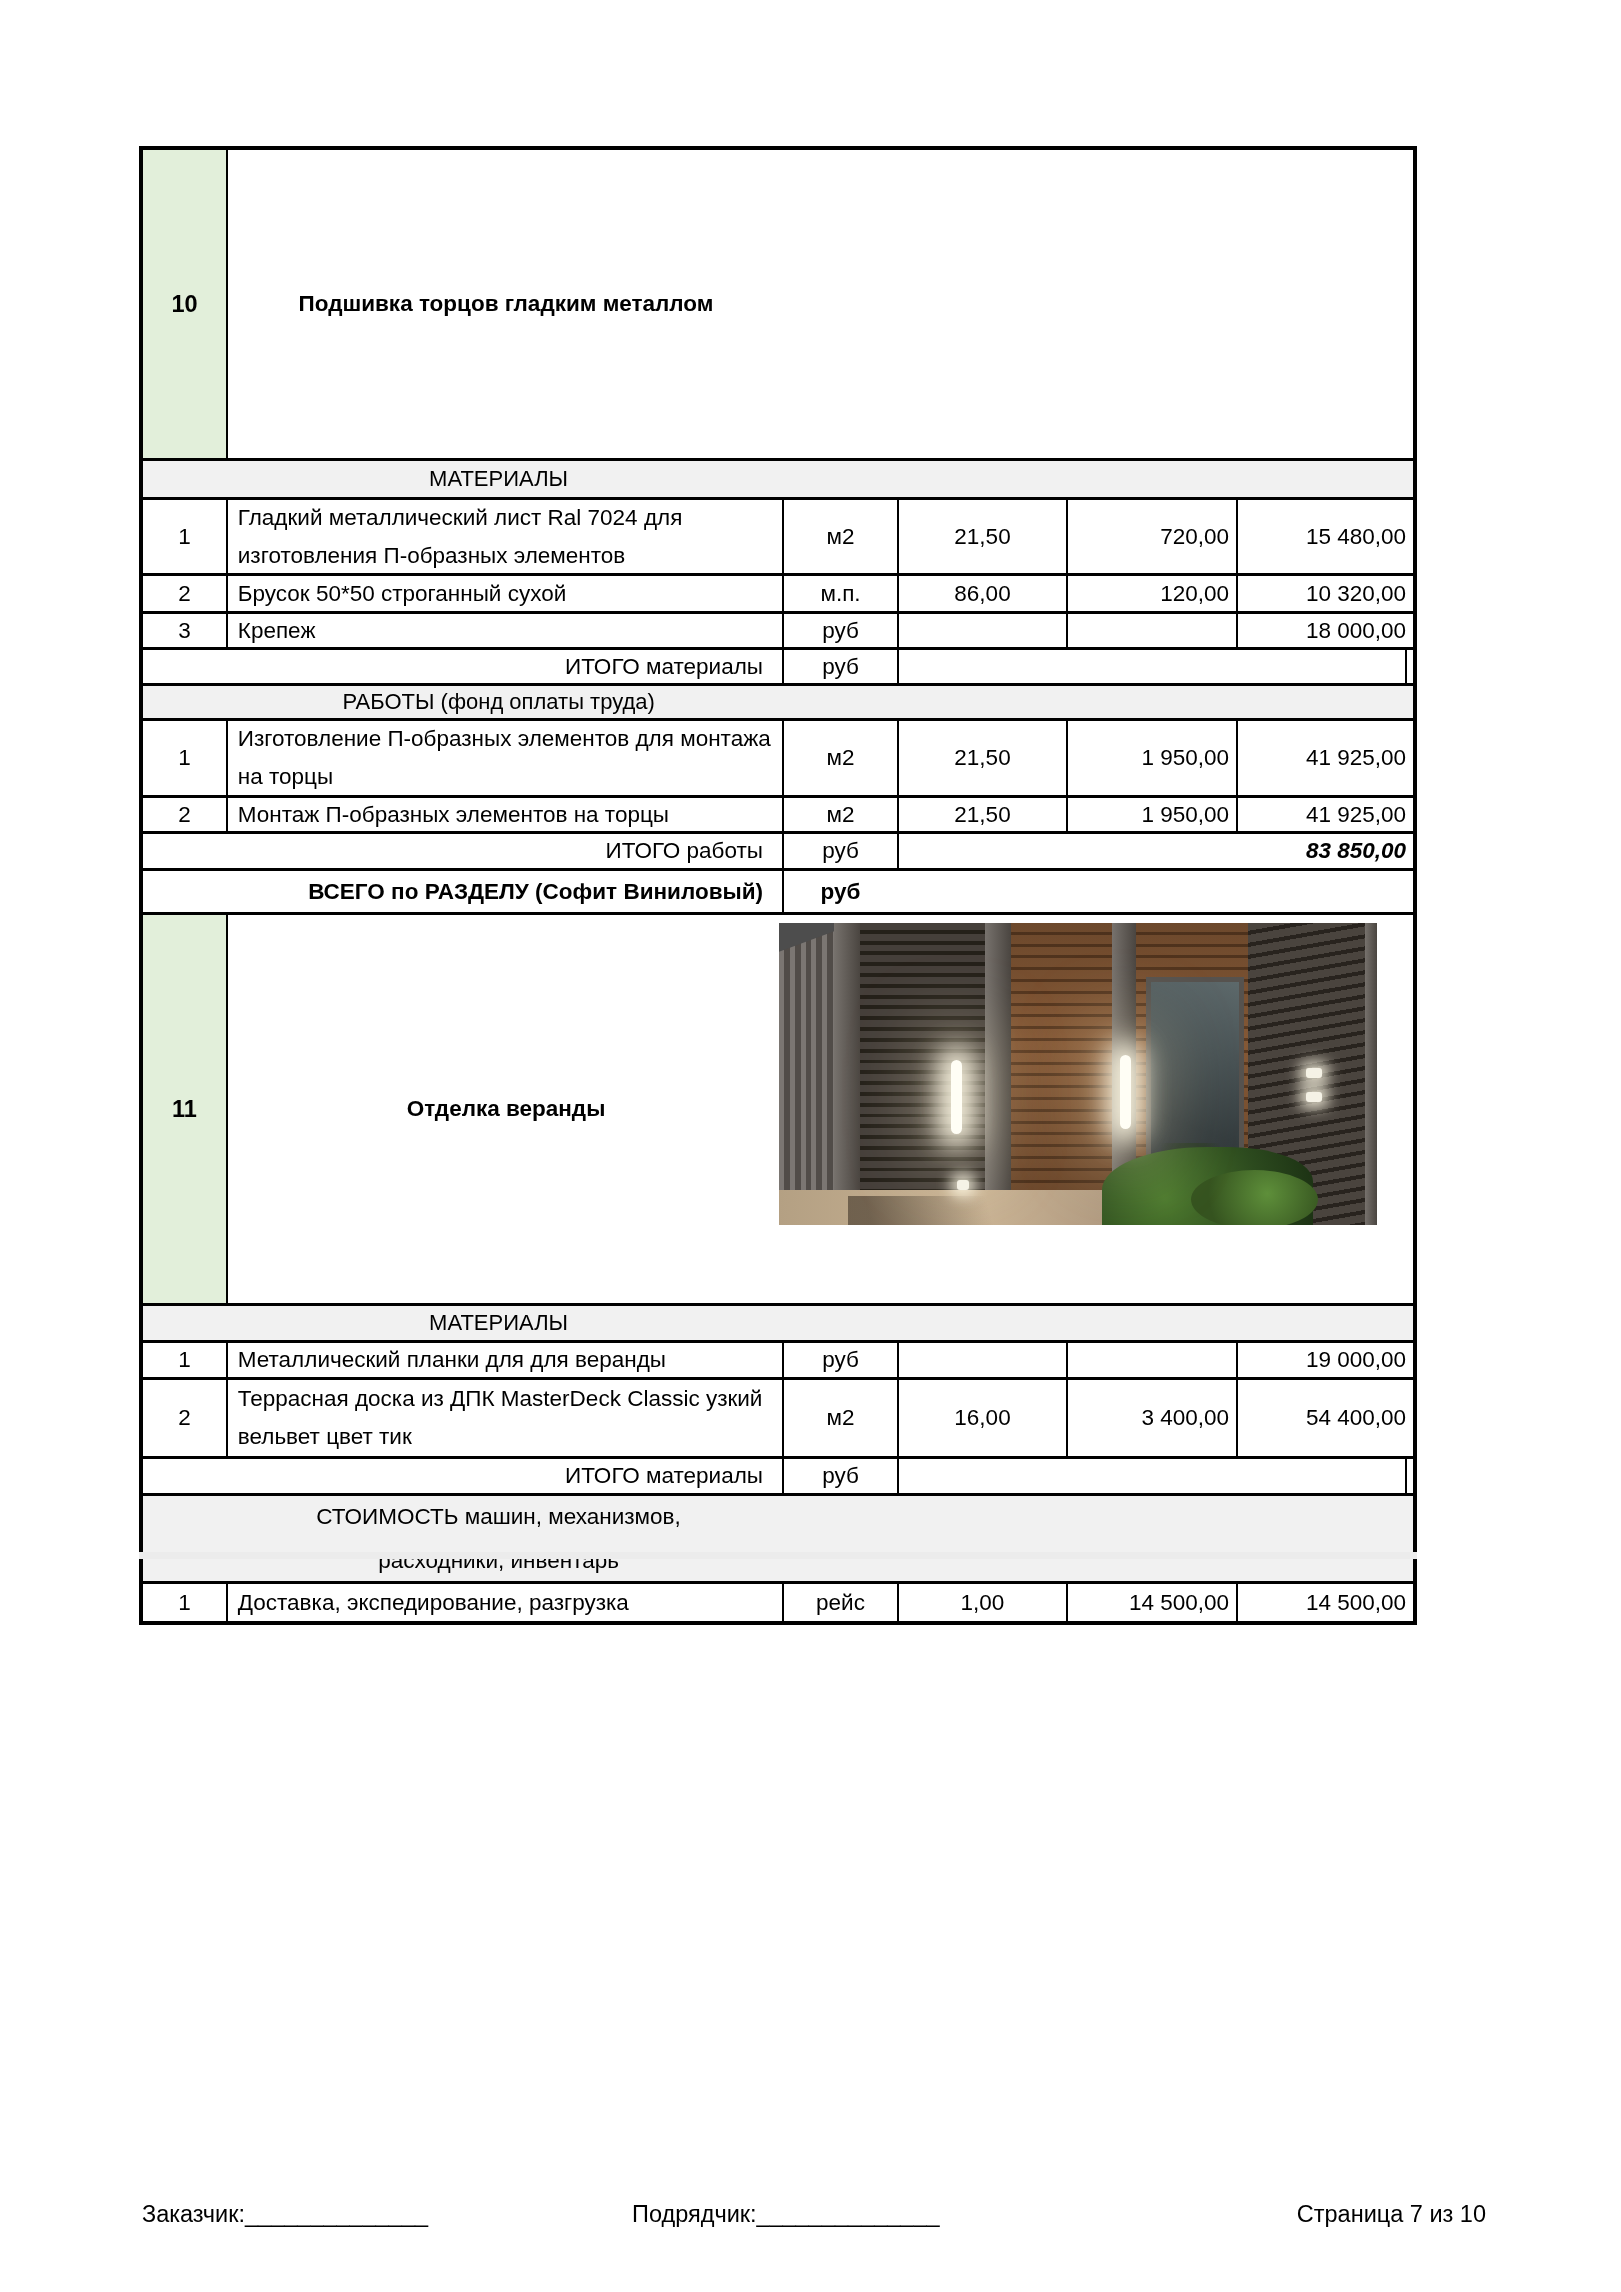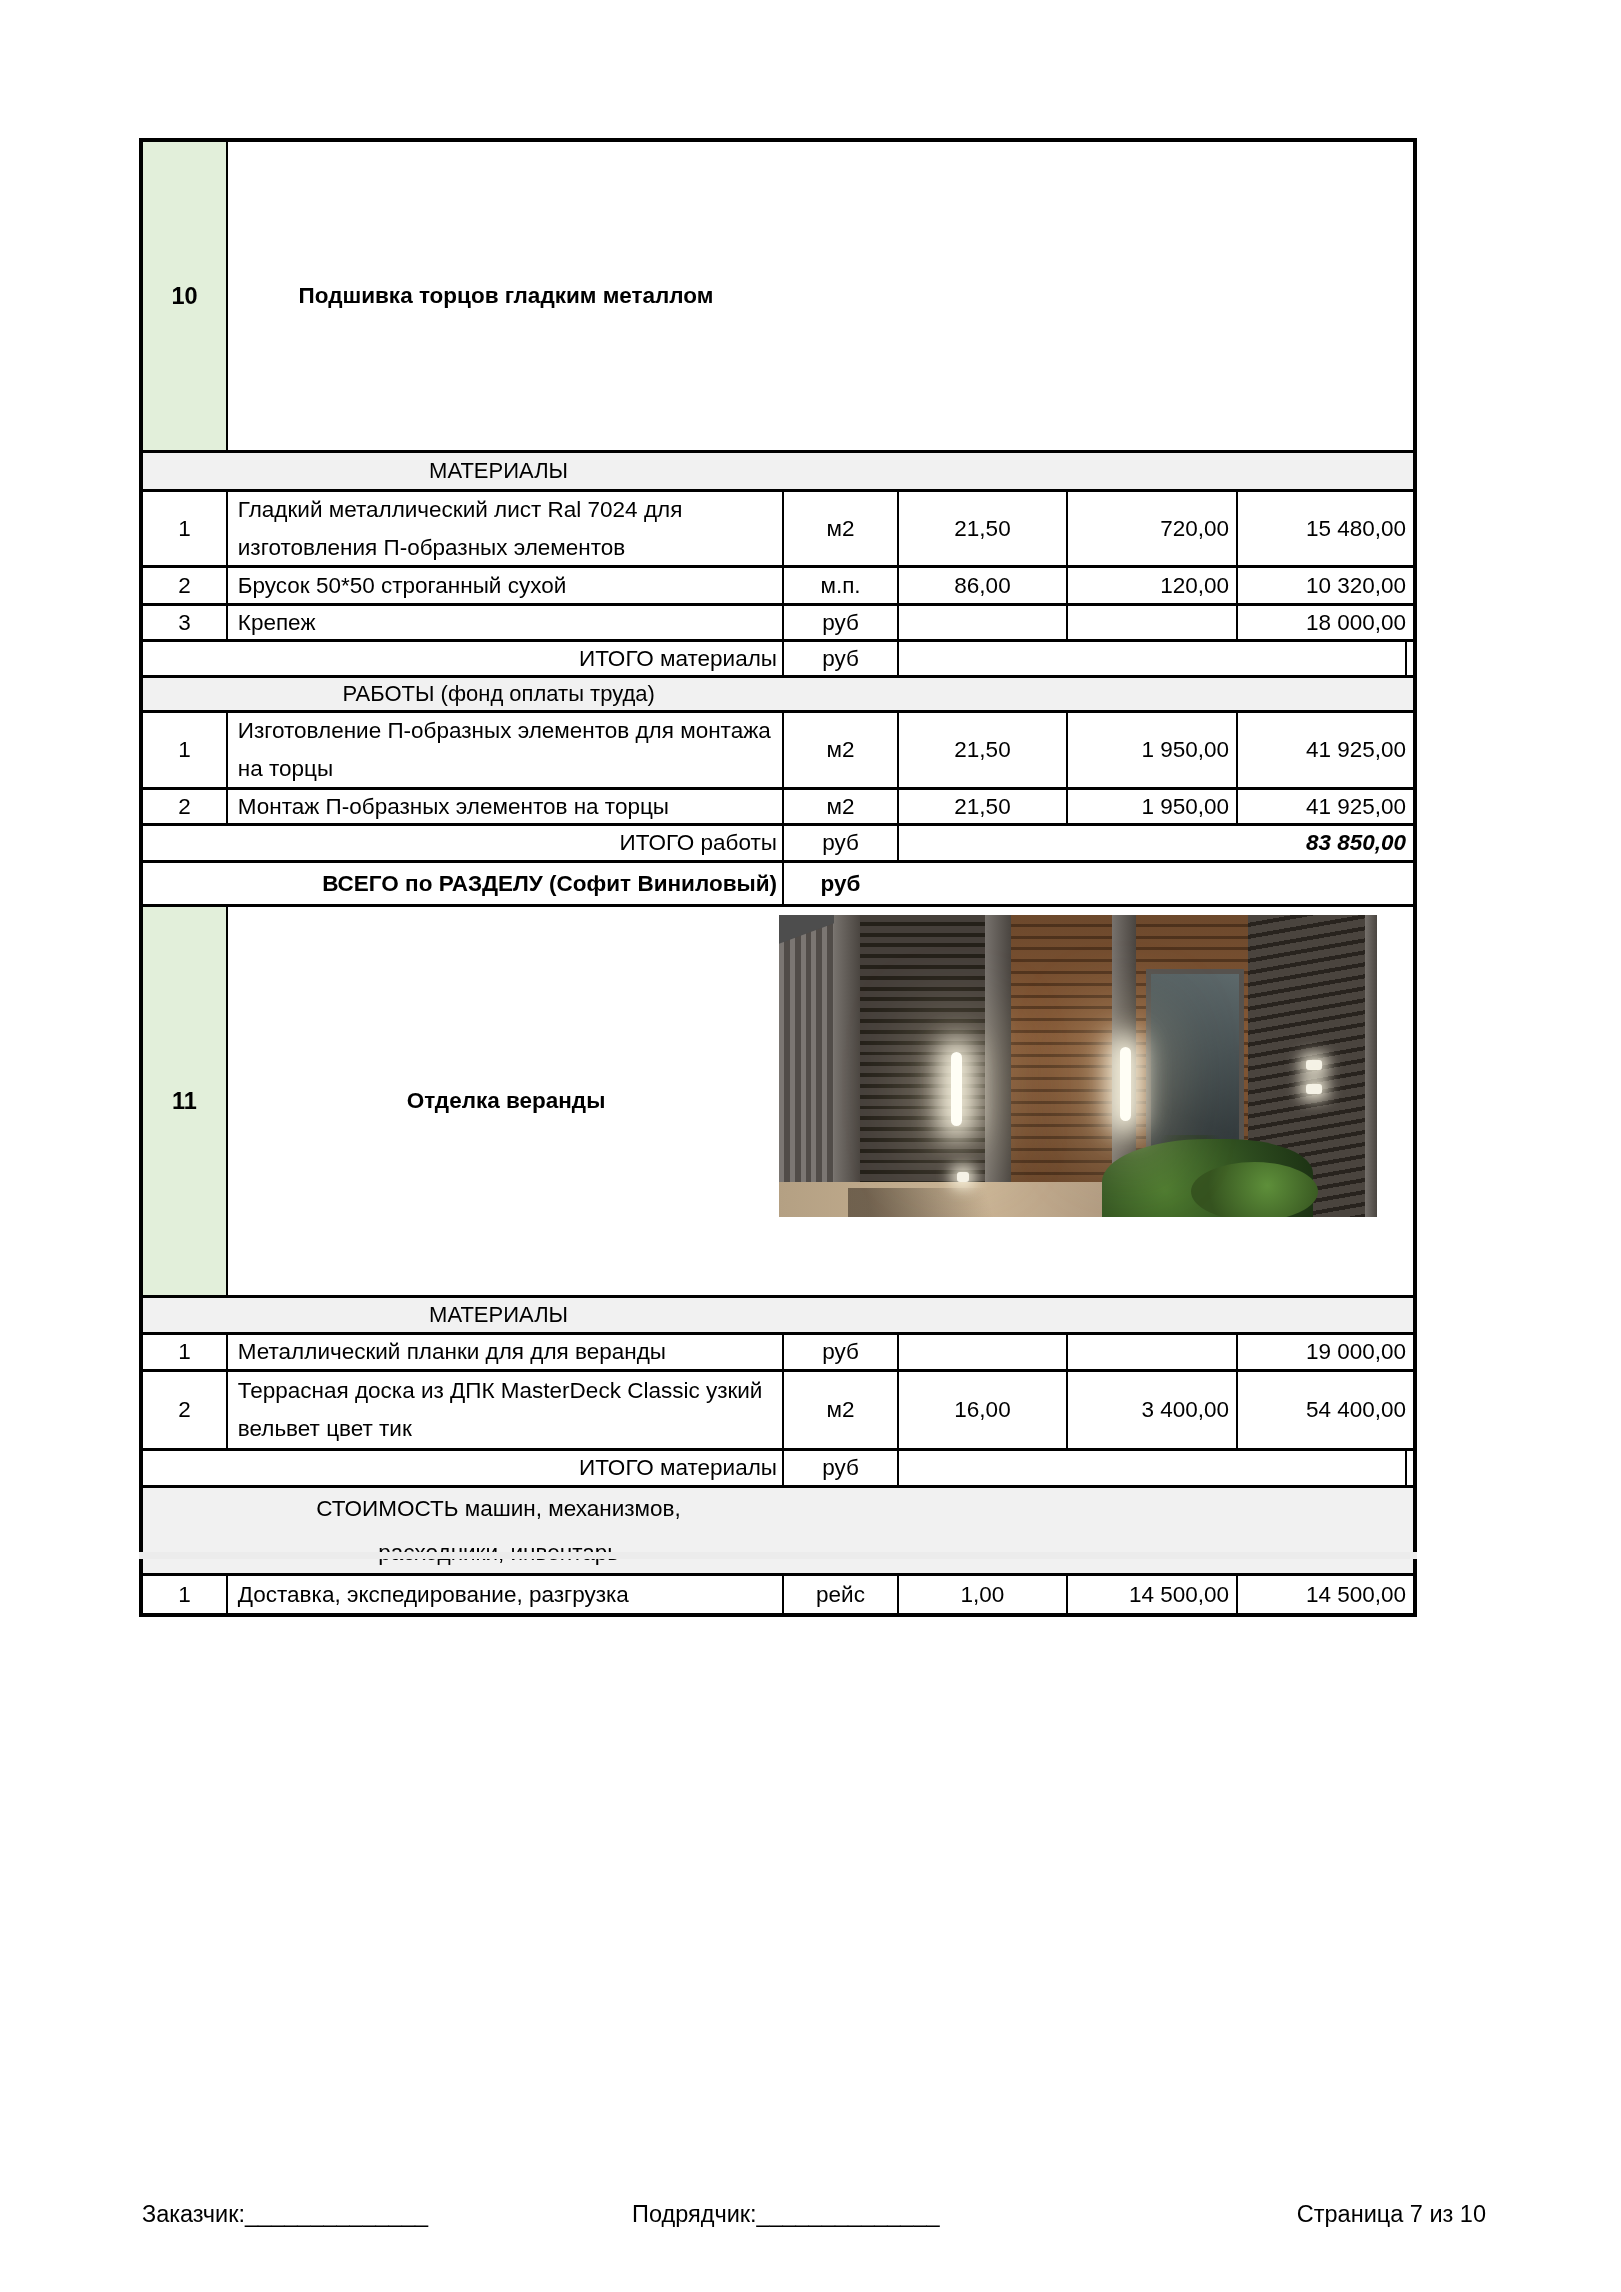--- a/index.html
+++ b/index.html
@@ -1,36 +1,36 @@
 <!DOCTYPE html>
 <html><head>
 <meta charset="utf-8">
 <style>
   html,body{margin:0;padding:0;background:#888;}
   .page{position:relative;width:1621px;height:2293px;background:#ffffff;
         font-family:"Liberation Sans",sans-serif;color:#000;overflow:hidden;}
 
   
-  .etable{position:absolute;left:139px;top:138px;width:1278px;
+  .etable{position:absolute;left:139px;top:146px;width:1278px;
           border:4.9px solid #000;box-sizing:border-box;background:#fff;}
   .row{display:grid;border-bottom:3.9px solid #000;box-sizing:border-box;position:relative;}
   .row:last-child{border-bottom:none;}
   .r-item   {grid-template-columns:83px 556px 115px 169px 170px 1fr;}
   .r-total  {grid-template-columns:639px 115px 508px 1fr;}
   .r-merge  {grid-template-columns:639px 115px 1fr;}
   .r-header {grid-template-columns:1fr;background:#f1f1f1;}
   .r-section{grid-template-columns:83px 1fr;}
   .cell{display:flex;align-items:center;box-sizing:border-box;font-size:22.5px;overflow:hidden;}
   .row .cell + .cell{border-left:2.9px solid #000;}
   .c-num {justify-content:center;}
   .c-name{justify-content:flex-start;padding:2px 9.8px;line-height:1.68;}
   .c-unit{justify-content:center;}
   .c-qty {justify-content:center;}
   .c-price,.c-sum{justify-content:flex-end;padding-right:6.9px;}
-  .lbl-right{justify-content:flex-end;padding-right:5px;}
+  .lbl-right{justify-content:flex-end;padding-right:19px;}
   .bold{font-weight:bold;}
   .bi{font-weight:bold;font-style:italic;}
   .hdr-inner{width:56%;text-align:center;font-size:22px;}
   .hdr2-inner{width:56%;text-align:center;font-size:22.5px;line-height:44px;}
 
   
   .sec-numcell{background:#e2efda;display:flex;align-items:center;justify-content:center;
                font-size:23.5px;font-weight:bold;border-right:0;}
   .sec-body{position:relative;border-left:2.9px solid #000;}
   .sec-title{position:absolute;left:0;top:50%;transform:translateY(-50%);

